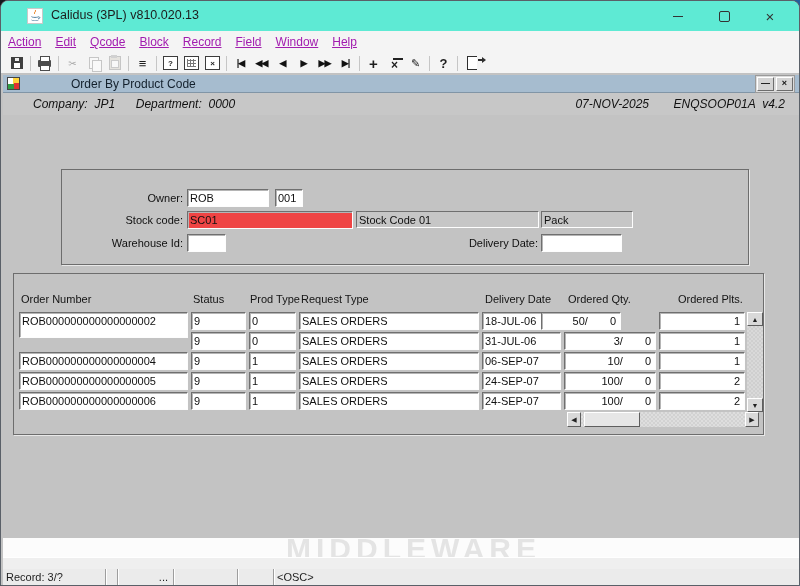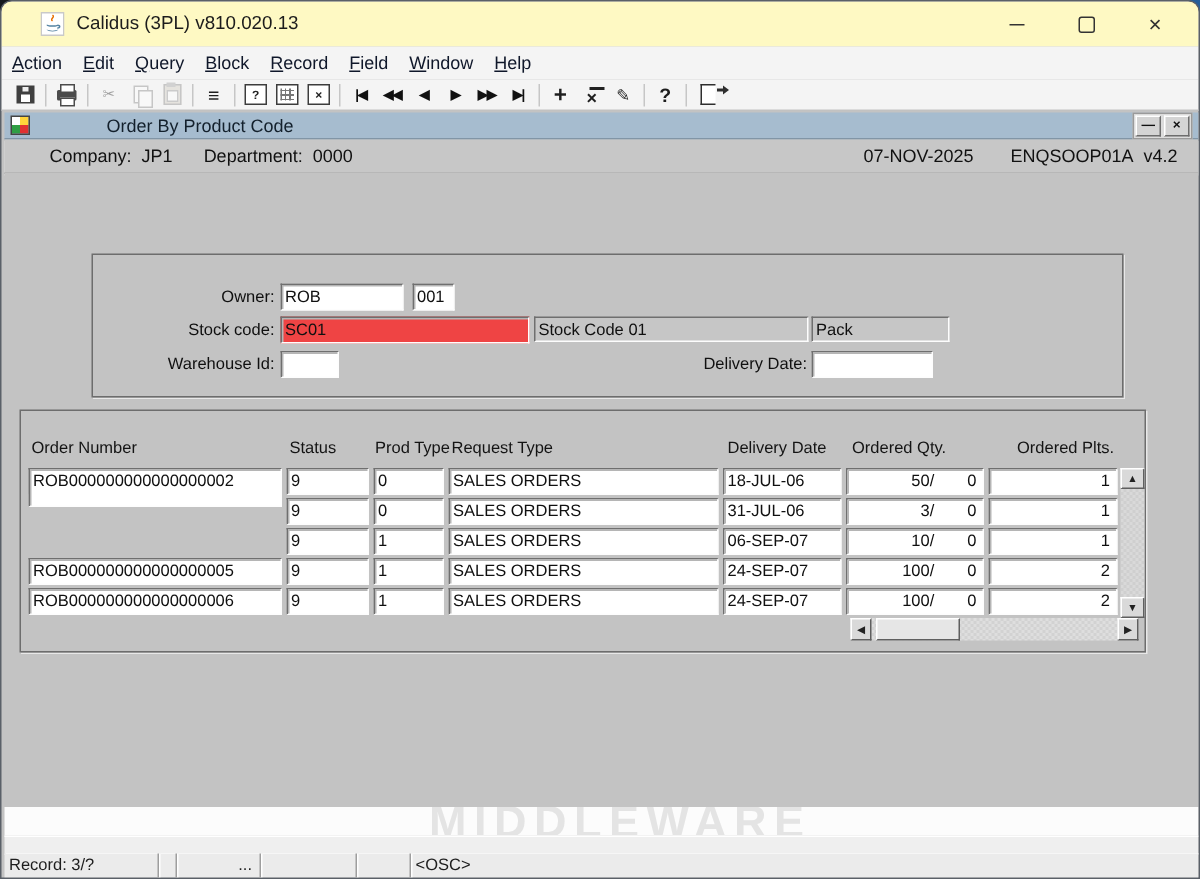--- a/index.html
+++ b/index.html
@@ -8,33 +8,33 @@
     background:linear-gradient(100deg,#14181d 0%,#10161d 55%,#2b77c6 100%);
     font-family:"Liberation Sans",sans-serif;
     overflow:hidden;
   }
   .win{
     position:absolute;left:0;top:0;width:800px;height:586px;
     border-radius:8px 8px 0 0;overflow:hidden;
     background:#c3c3c3;border:1px solid #5a6068;box-sizing:border-box;
   }
   
-  .titlebar{position:absolute;left:0;top:0;width:100%;height:30px;background:#fef9c3;}
+  .titlebar{position:absolute;left:0;top:0;width:100%;height:30px;background:#5eead4;}
   .titlebar .appicon{position:absolute;left:26px;top:7px;width:16px;height:16px;}
   .titlebar .title{position:absolute;left:50px;top:7px;font-size:12.5px;color:#1c1c1c;}
   .winctl{position:absolute;top:0;width:46px;height:30px;display:flex;align-items:center;justify-content:center;color:#333;}
   .wc-min{right:98px;}
   .wc-max{right:52px;}
   .wc-close{right:6px;font-size:15px;}
   .wc-min i{display:block;width:10px;height:1px;background:#333;}
   .wc-max i{display:block;width:9px;height:9px;border:1px solid #333;border-radius:2px;}
   
   .menubar{position:absolute;left:0;top:30px;width:100%;height:22px;background:#f4f4f4;
     display:flex;align-items:center;padding-left:7px;box-sizing:border-box;}
-  .menu-item{font-size:12px;color:#0f172a;margin-right:14px;cursor:default;}
+  .menu-item{font-size:12px;color:#a21caf;margin-right:14px;cursor:default;text-decoration:underline;}
   .menu-item .mn{text-decoration:underline;}
   
   .toolbar{position:absolute;left:0;top:52px;width:100%;height:21px;background:#f4f4f4;
     border-bottom:1px solid #c2c2c2;display:flex;align-items:center;padding-left:5px;box-sizing:border-box;}
   .tbtn{width:21px;height:18px;display:flex;align-items:center;justify-content:center;
     font-size:10px;color:#1d1d1d;cursor:default;flex:none;}
   .tsep{width:1px;height:15px;background:#c6c6c6;margin:0 3px;flex:none;}
   .disabled{opacity:.38;}
   .g-nav{font-size:9px;font-weight:bold;letter-spacing:-1px;color:#111;}
   .g-plus{font-size:15px;font-weight:bold;}
@@ -67,21 +67,21 @@
   .inner-titlebar{position:absolute;left:2px;top:74px;width:796px;height:17px;background:#a6bccf;
     border-bottom:1px solid #8195a6;display:flex;align-items:center;gap:48px;}
   .inner-icon{width:11px;height:11px;margin:0 3px 0 4px;border:1px solid #444;
     background:conic-gradient(#ffd43b 0 25%,#e03131 0 50%,#2f9e44 0 75%,#fff 0 100%);flex:none;}
   .inner-title{font-size:12px;color:#13202c;}
   .inner-btns{margin-left:auto;margin-right:4px;display:flex;gap:2px;background:#dcdcdc;padding:1px;border:1px solid #9a9a9a;}
   .ibtn{width:15px;height:12px;background:#d4d4d4;border:1px solid;border-color:#fff #6d6d6d #6d6d6d #fff;
     display:flex;align-items:center;justify-content:center;font-size:9px;line-height:9px;color:#111;font-weight:bold;}
   
   .hdrstrip{position:absolute;left:2px;top:92px;width:796px;height:22px;background:#c7c7c7;
-    border-bottom:1px solid #8e8e8e;box-shadow:0 1px 0 #ececec;font-size:12px;color:#111;}
+    border-bottom:1px solid #8e8e8e;box-shadow:0 1px 0 #ececec;font-size:12px;color:#111;font-style:italic;}
   .hdrstrip .lblock{position:absolute;left:30px;top:4px;}
   .hdrstrip .sp{display:inline-block;width:14px;}
   .hdr-date{position:absolute;top:4px;right:150px;}
   .hdr-prog{position:absolute;top:4px;right:14px;padding-left:20px;}
   
   .canvas{position:absolute;left:2px;top:114px;width:796px;height:423px;background:#c3c3c3;}
   .gbox{position:absolute;border:1px solid #6d6d6d;box-shadow:1px 1px 0 #e8e8e8;}
   .lbl{position:absolute;font-size:11px;color:#101010;text-align:right;}
   .fld{position:absolute;background:#fff;border:1px solid;border-color:#6f6f6f #fdfdfd #fdfdfd #6f6f6f;
     box-shadow:inset 1px 1px 0 #b5b5b5;font-size:11px;color:#101010;line-height:16px;padding:0 2px;
@@ -143,21 +143,21 @@
       </div>
     <div class="winctl wc-max">
         <i></i>
       </div>
     <div class="winctl wc-close">×</div>
   </div>
 
   <div class="menubar">
     <span class="menu-item"><span class="mn">A</span><span>ction</span></span>
     <span class="menu-item"><span class="mn">E</span><span>dit</span></span>
-    <span class="menu-item"><span class="mn">Q</span><span>uery</span></span>
+    <span class="menu-item"><span class="mn">Q</span><span>code</span></span>
     <span class="menu-item"><span class="mn">B</span><span>lock</span></span>
     <span class="menu-item"><span class="mn">R</span><span>ecord</span></span>
     <span class="menu-item"><span class="mn">F</span><span>ield</span></span>
     <span class="menu-item"><span class="mn">W</span><span>indow</span></span>
     <span class="menu-item"><span class="mn">H</span><span>elp</span></span>
   </div>
 
   <div class="toolbar">
     <span class="tbtn">
         <span class="i-save"></span>
@@ -281,37 +281,38 @@
   <span class="colhdr" style="left:300px;top:292px;">Request Type</span>
   <span class="colhdr" style="left:484px;top:292px;">Delivery Date</span>
   <span class="colhdr" style="left:567px;top:292px;">Ordered Qty.</span>
   <span class="colhdr" style="left:677px;top:292px;">Ordered Plts.</span>
 
   <div class="fld" style="left:18px;top:311px;width:169px;height:18px;"><span class="sel">ROB000000000000000001</span></div>
   <div class="fld" style="left:190px;top:311px;width:55px;height:18px;">9</div>
   <div class="fld" style="left:248px;top:311px;width:47px;height:18px;">0</div>
   <div class="fld" style="left:298px;top:311px;width:180px;height:18px;">SALES ORDERS</div>
   <div class="fld" style="left:481px;top:311px;width:79px;height:18px;">18-JUL-06</div>
-  <div class="fld cell-qty" style="left:563px;top:311px;width:92px;height:18px;">
+  <div class="fld cell-qty" style="left:540px;top:311px;width:80px;height:18px;">
       <span class="q1">50/</span>
       <span class="q2">0</span>
     </div>
   <div class="fld cell-right" style="left:658px;top:311px;width:86px;height:18px;">1</div>
 
   <div class="fld" style="left:18px;top:311px;width:169px;height:26px;">ROB000000000000000002</div>
   <div class="fld" style="left:190px;top:331px;width:55px;height:18px;">9</div>
   <div class="fld" style="left:248px;top:331px;width:47px;height:18px;">0</div>
   <div class="fld" style="left:298px;top:331px;width:180px;height:18px;">SALES ORDERS</div>
   <div class="fld" style="left:481px;top:331px;width:79px;height:18px;">31-JUL-06</div>
   <div class="fld cell-qty" style="left:563px;top:331px;width:92px;height:18px;">
       <span class="q1">3/</span>
       <span class="q2">0</span>
     </div>
   <div class="fld cell-right" style="left:658px;top:331px;width:86px;height:18px;">1</div>
 
+  <div class="fld" style="left:18px;top:351px;width:169px;height:18px;">ROB000000000000000004</div>
   <div class="fld" style="left:190px;top:351px;width:55px;height:18px;">9</div>
   <div class="fld" style="left:248px;top:351px;width:47px;height:18px;">1</div>
   <div class="fld" style="left:298px;top:351px;width:180px;height:18px;">SALES ORDERS</div>
   <div class="fld" style="left:481px;top:351px;width:79px;height:18px;">06-SEP-07</div>
   <div class="fld cell-qty" style="left:563px;top:351px;width:92px;height:18px;">
       <span class="q1">10/</span>
       <span class="q2">0</span>
     </div>
   <div class="fld cell-right" style="left:658px;top:351px;width:86px;height:18px;">1</div>
 

